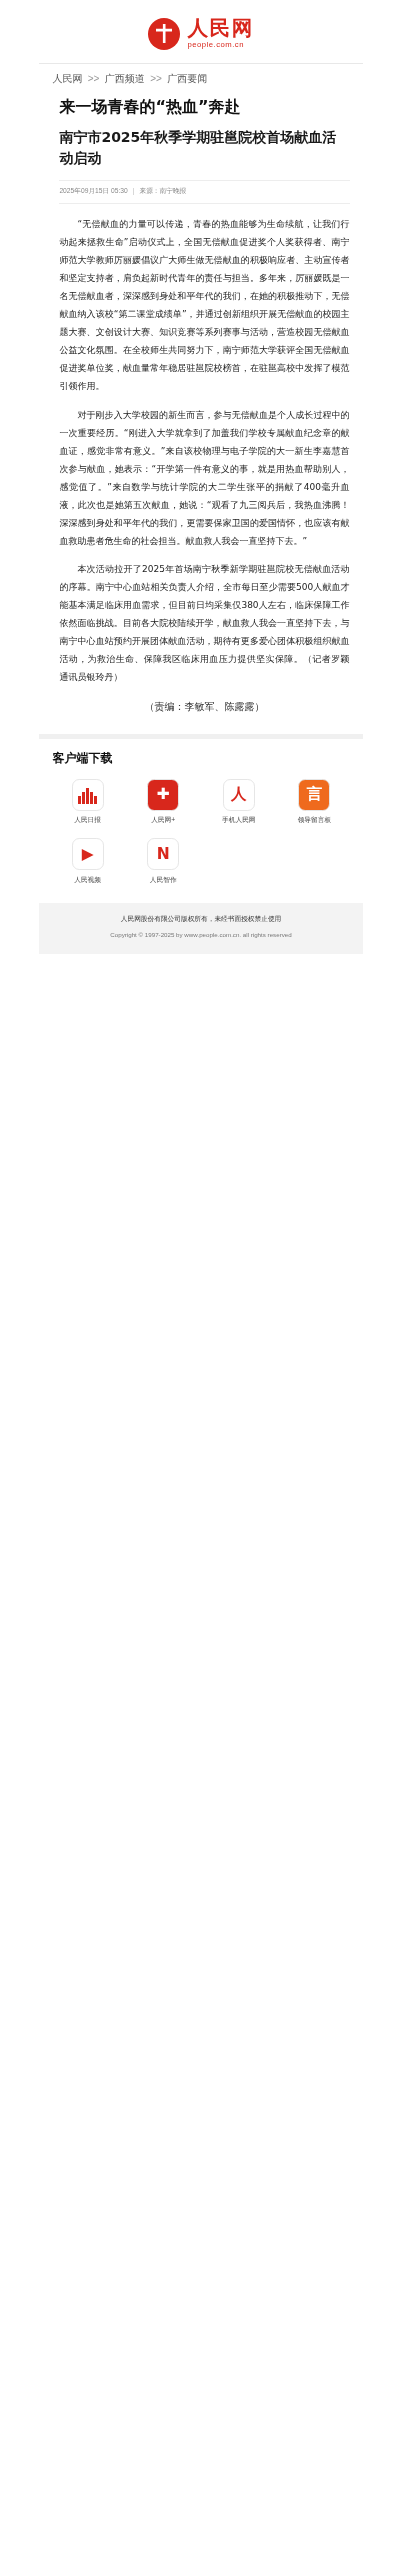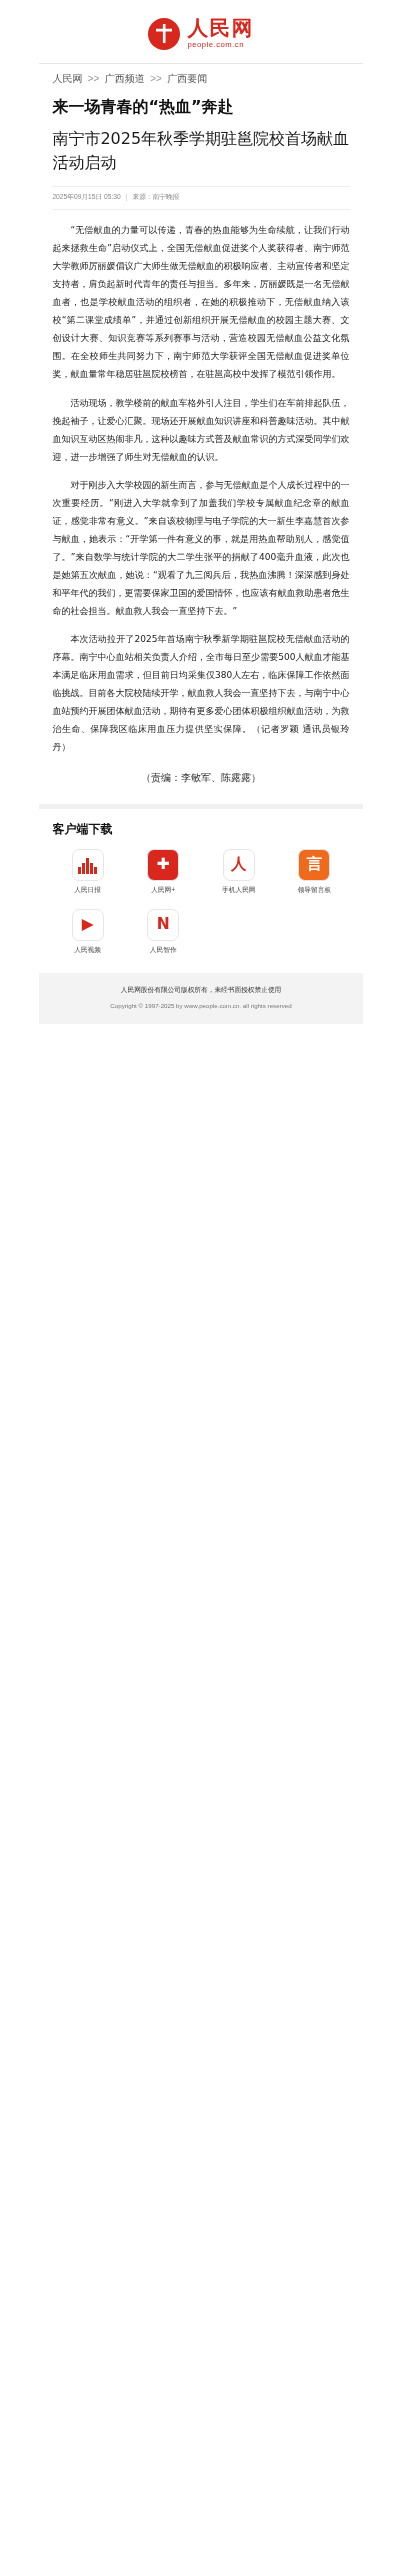--- a/index.html
+++ b/index.html
@@ -67,32 +67,32 @@
     font-size: 10px;
     color: #555;
   }
   .breadcrumb a, .breadcrumb span.crumb {
     color: #555;
     text-decoration: none;
   }
   .breadcrumb .sep { color: #999; margin: 0 2.6px; }
 
   
-  .article { padding: 0 13.4px 5.2px 13.4px; }
+  .article { padding: 0 13.4px 5.2px 13.4px; margin-left: 7px; }
   .article-title {
     font-size: 16px;
     font-weight: bold;
     line-height: 1.35;
     color: #111;
     margin: 5.2px 0 9.3px 0;
     font-family: "DejaVu Sans", sans-serif;
   }
   .article-subtitle {
-    font-size: 16px;
-    font-weight: normal;
+    font-size: 14px;
+    font-weight: bold;
     line-height: 1.5;
     color: #1a1a1a;
     margin: 0 0 10.3px 0;
     font-family: "DejaVu Sans", sans-serif;
   }
   .article-meta {
     font-size: 6.7px;
     color: #888;
     padding: 6.2px 0 7.2px 0;
     border-top: 0.5px solid #ededed;
@@ -228,22 +228,21 @@
     <h1 class="article-title">来一场青春的“热血”奔赴</h1>
     <h2 class="article-subtitle">南宁市2025年秋季学期驻邕院校首场献血活动启动</h2>
 
     <div class="article-meta">
       <span>2025年09月15日 05:30</span>
       <span class="meta-sep">|</span>
       <span>来源：</span><span>南宁晚报</span>
     </div>
 
     <div class="article-body">
-      <p>“无偿献血的力量可以传递，青春的热血能够为生命续航，让我们行动起来拯救生命”启动仪式上，全国无偿献血促进奖个人奖获得者、南宁师范大学教师厉丽媛倡议广大师生做无偿献血的积极响应者、主动宣传者和坚定支持者，肩负起新时代青年的责任与担当。多年来，厉丽媛既是一名无偿献血者，也是学校献血活动的组织者，在她的积极推动下，无偿献血纳入该校“第二课堂成绩单”，并通过创新组织开展无偿献血的校园主题大赛、文创设计大赛、知识竞赛等系列赛事与活动，营造校园无偿献血公益文化氛围。在全校师生共同努力下，南宁师范大学获评全国无偿献血促进奖单位奖，献血量常年稳居驻邕院校榜首，在驻邕高校中发挥了模范引领作用。</p>
-      <p>活动现场，教学楼前的献血车格外引人注目，学生们在车前排起队伍，挽起袖子，让爱心汇聚。现场还开展献血知识讲座和科普趣味活动。其中献血知识互动区热闹非凡，这种以趣味方式普及献血常识的方式深受同学们欢迎，进一步增强了师生对无偿献血的认识。</p>
+      <p>“无偿献血的力量可以传递，青春的热血能够为生命续航，让我们行动起来拯救生命”启动仪式上，全国无偿献血促进奖个人奖获得者、南宁师范大学教师厉丽媛倡议广大师生做无偿献血的积极响应者、主动宣传者和坚定支持者，肩负起新时代青年的责任与担当。多年来，厉丽媛既是一名无偿献血者，深深感到身处和平年代的我们，在她的积极推动下，无偿献血纳入该校“第二课堂成绩单”，并通过创新组织开展无偿献血的校园主题大赛、文创设计大赛、知识竞赛等系列赛事与活动，营造校园无偿献血公益文化氛围。在全校师生共同努力下，南宁师范大学获评全国无偿献血促进奖单位奖，献血量常年稳居驻邕院校榜首，在驻邕高校中发挥了模范引领作用。</p>
       <p>对于刚步入大学校园的新生而言，参与无偿献血是个人成长过程中的一次重要经历。“刚进入大学就拿到了加盖我们学校专属献血纪念章的献血证，感觉非常有意义。”来自该校物理与电子学院的大一新生李嘉慧首次参与献血，她表示：“开学第一件有意义的事，就是用热血帮助别人，感觉值了。”来自数学与统计学院的大二学生张平的捐献了400毫升血液，此次也是她第五次献血，她说：“观看了九三阅兵后，我热血沸腾！深深感到身处和平年代的我们，更需要保家卫国的爱国情怀，也应该有献血救助患者危生命的社会担当。献血救人我会一直坚持下去。”</p>
       <p>本次活动拉开了2025年首场南宁秋季新学期驻邕院校无偿献血活动的序幕。南宁中心血站相关负责人介绍，全市每日至少需要500人献血才能基本满足临床用血需求，但目前日均采集仅380人左右，临床保障工作依然面临挑战。目前各大院校陆续开学，献血救人我会一直坚持下去，与南宁中心血站预约开展团体献血活动，期待有更多爱心团体积极组织献血活动，为救治生命、保障我区临床用血压力提供坚实保障。（记者罗颖 通讯员银玲丹）</p>
     </div>
 
     <div class="editor-line">（责编：李敏军、陈露露）</div>
   </div>
 
   <div class="thick-divider"></div>
 
   <div class="client-section">

